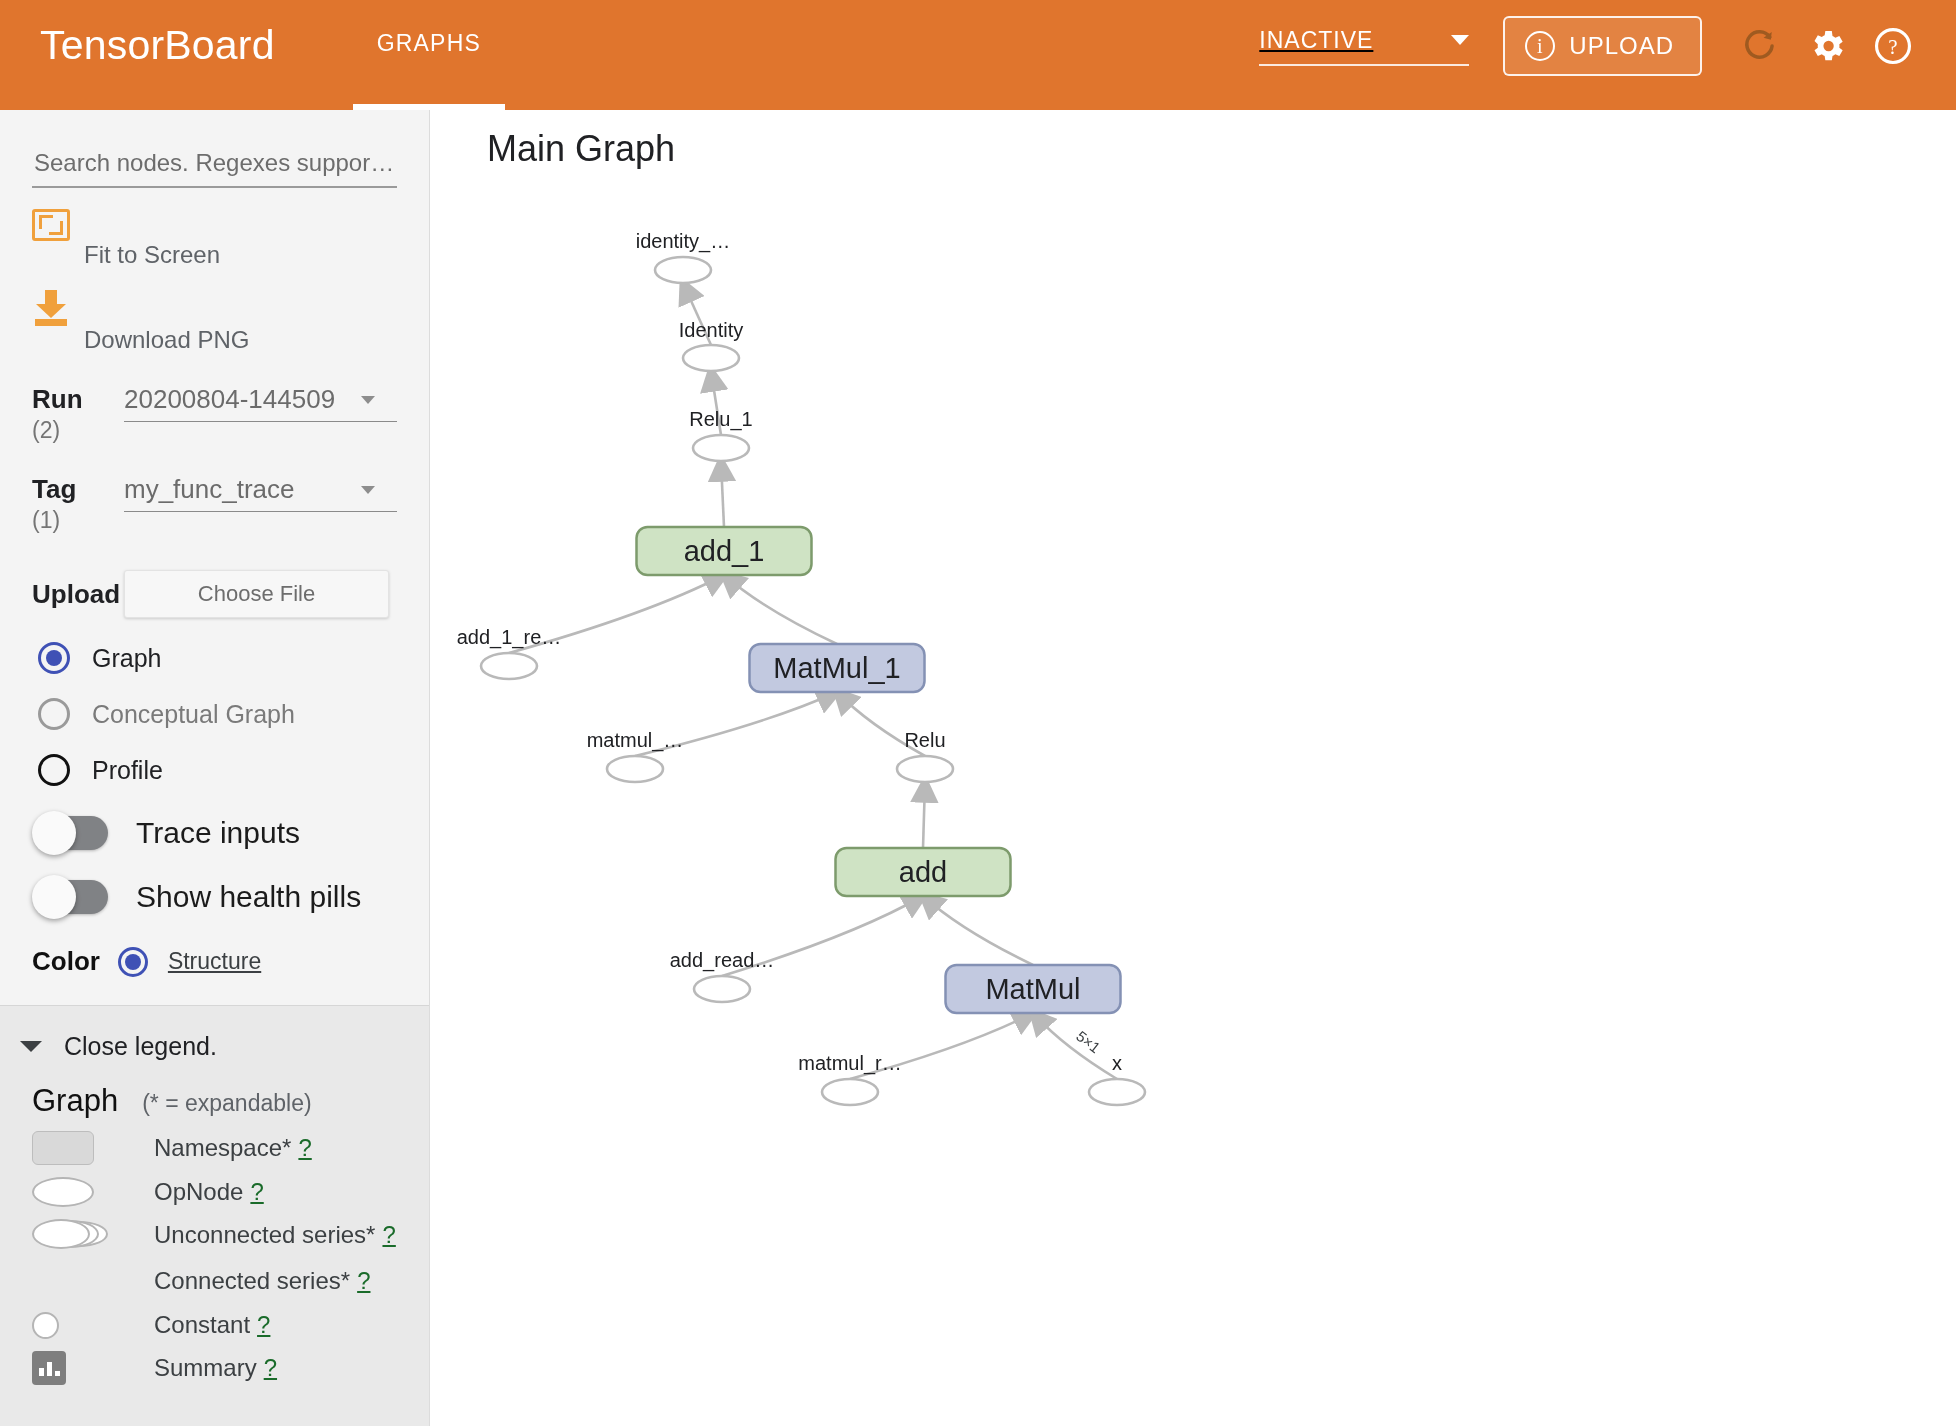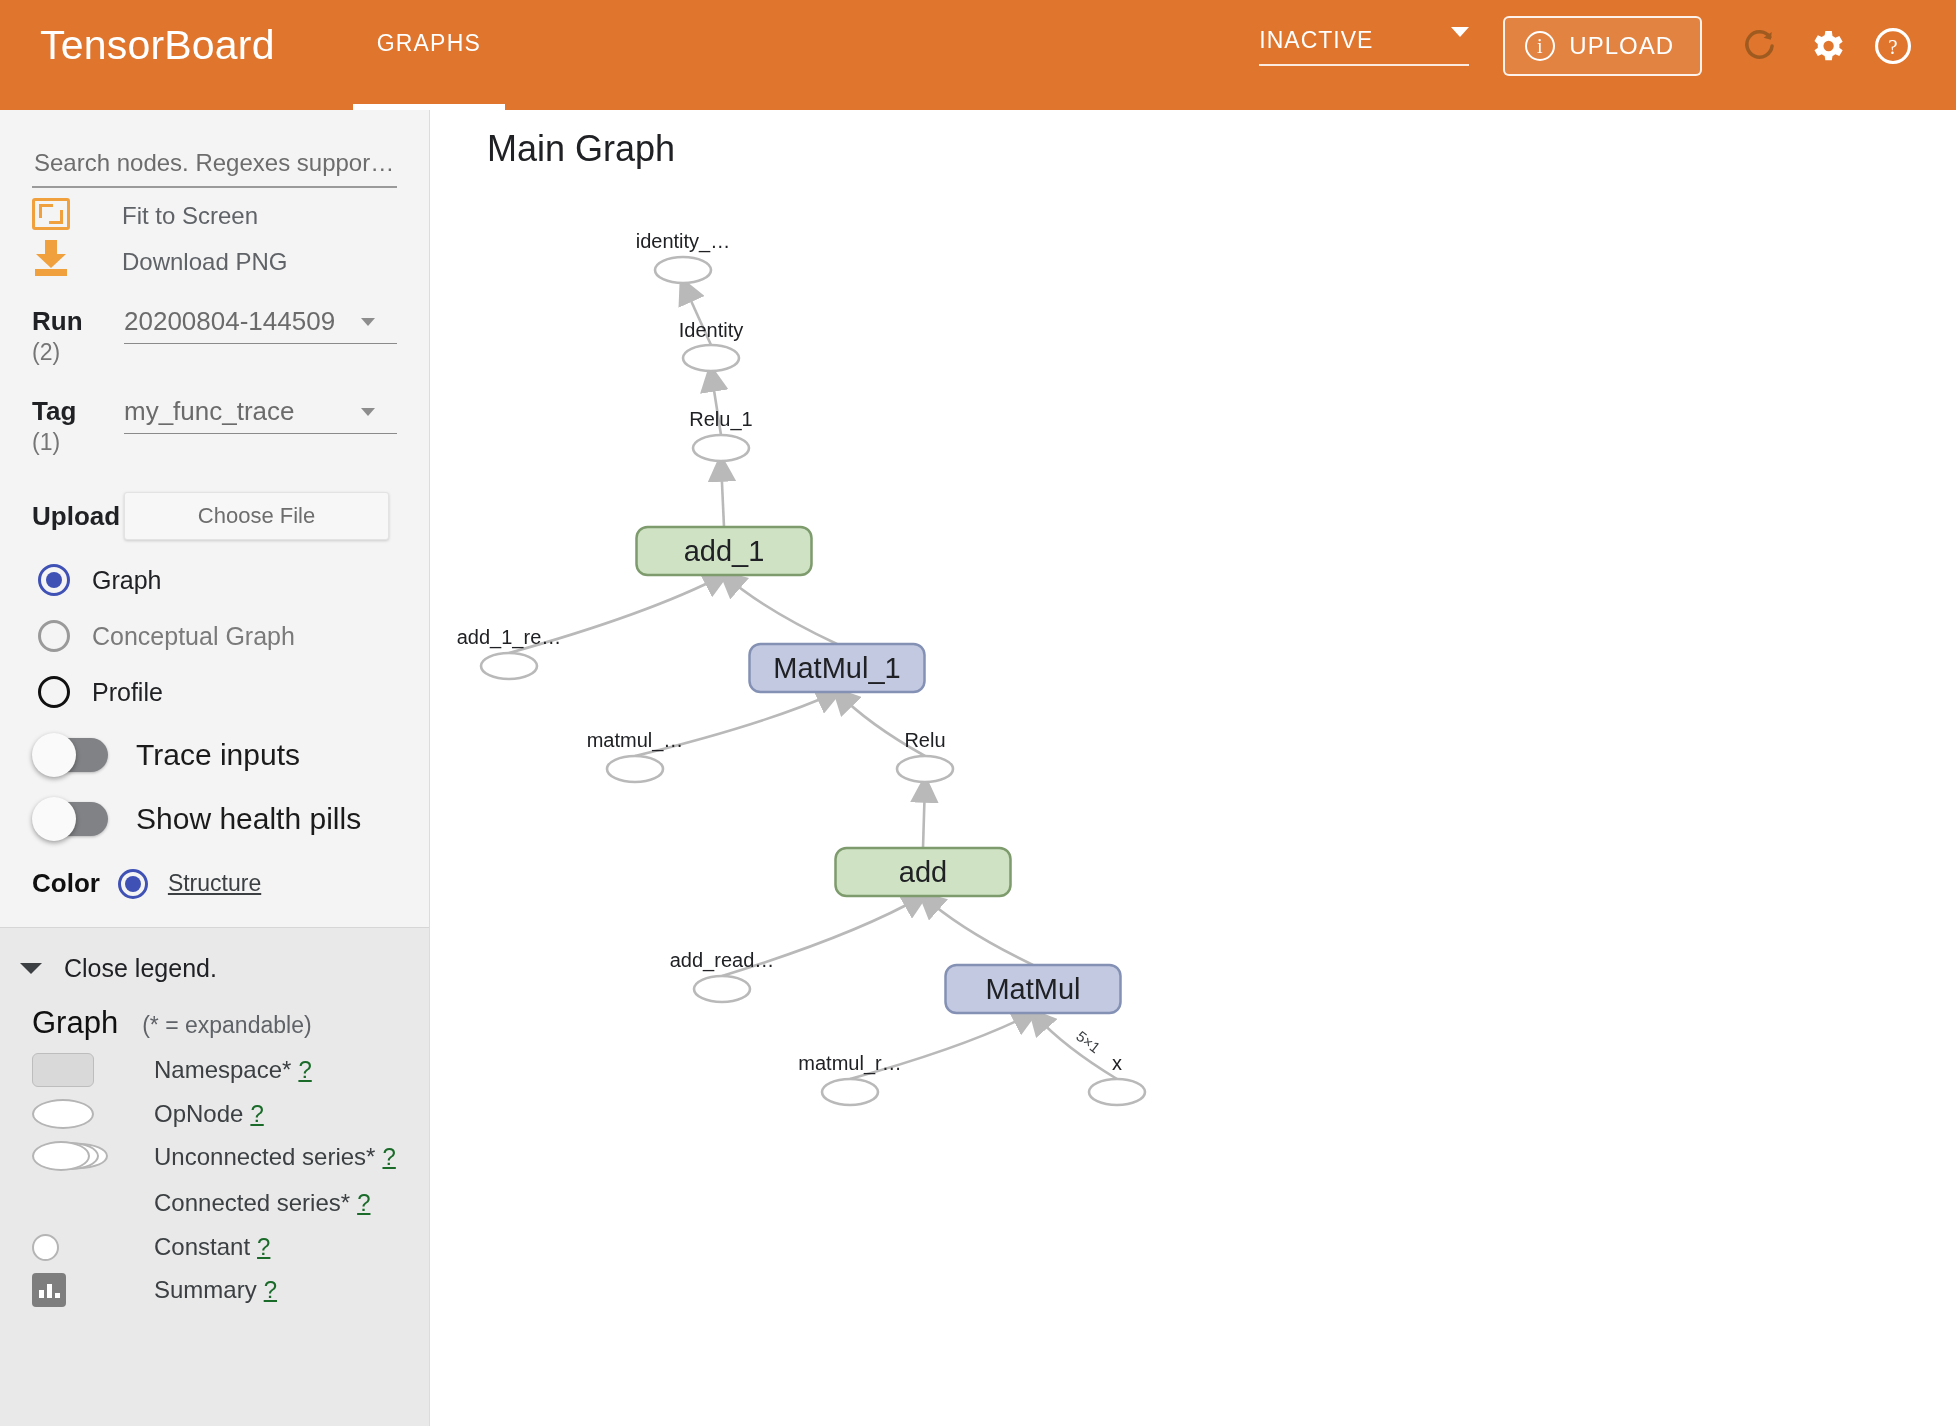--- a/index.html
+++ b/index.html
@@ -41,22 +41,23 @@
   .header-right {
     position: absolute; right: 30px; top: 0;
     height: 92px; display: flex; align-items: center; gap: 0;
   }
   .status-select {
     position: relative;
     margin-right: 34px;
     width: 210px;
     border-bottom: 2px solid rgba(255,255,255,.85);
     padding-bottom: 10px;
-    display: flex; justify-content: space-between;
+    display: flex; align-items: center; justify-content: space-between;
     cursor: pointer;
+    text-decoration: underline;
   }
   .status-select .val {
     color: #ffffff; font-size: 23px; letter-spacing: 1px; white-space: nowrap;
   }
   .caret {
     width: 0; height: 0;
     border-left: 9px solid transparent;
     border-right: 9px solid transparent;
     border-top: 10px solid #ffffff;
   }
@@ -98,22 +99,22 @@
     padding-bottom: 8px;
   }
   .search-input {
     width: 100%; border: 0; outline: none; background: transparent;
     font-family: "Liberation Sans", sans-serif;
     font-size: 24px; color: #5f6368;
   }
   .search-input::placeholder { color: #6d6d6d; }
 
   .sb-action {
-    display: flex; align-items: flex-end;
-    margin: 10px 0 0 0; padding-left: 32px; cursor: pointer;
+    display: flex; align-items: flex-start;
+    margin: 21px 0 0 0; padding-left: 32px; cursor: pointer; flex-direction: column;
   }
   .sb-action .lbl { font-size: 24px; color: #5f6368; margin-left: 52px; }
   .ic-fit {
     width: 38px; height: 32px; border: 3px solid #f0a03c; border-radius: 3px;
     position: relative; flex: 0 0 auto;
   }
   .ic-fit::before {
     content:""; position:absolute; left:4px; top:3px;
     width:11px; height:11px; border-left:3px solid #f0a03c; border-top:3px solid #f0a03c;
   }

